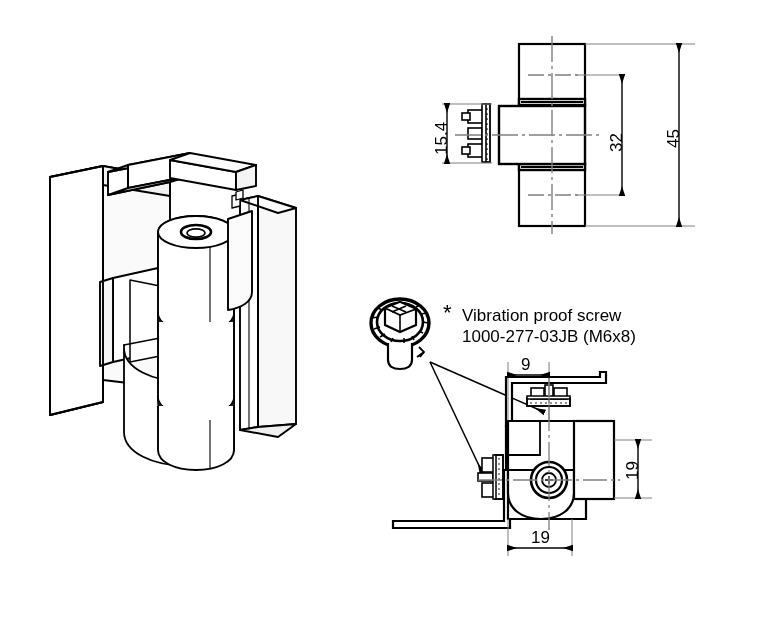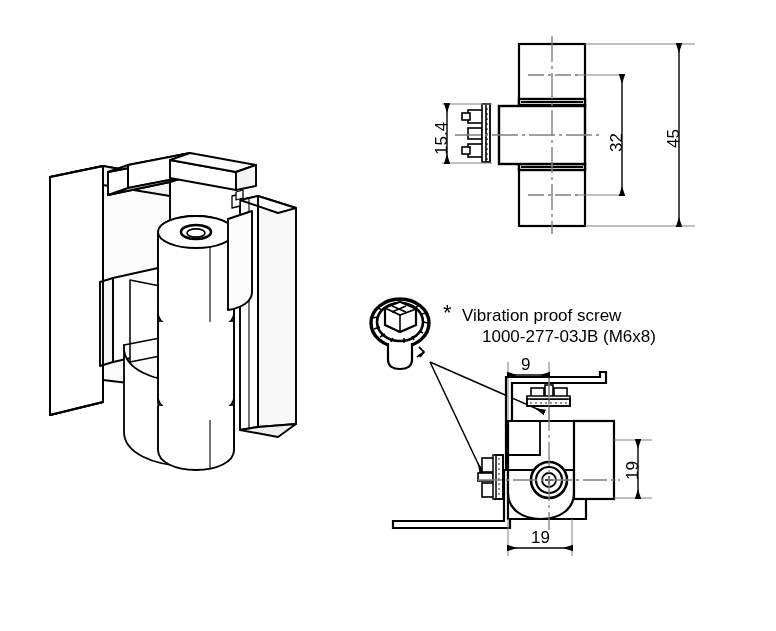--- a/index.html
+++ b/index.html
@@ -327,21 +327,21 @@
       <line x1="638" y1="440" x2="638" y2="498" stroke-width="1.4" marker-start="url(#arrOut)" marker-end="url(#arrIn)"></line>
 
       <line x1="508" y1="519" x2="508" y2="556" stroke="#808080" stroke-width="1"></line>
       <line x1="572" y1="519" x2="572" y2="556" stroke="#808080" stroke-width="1"></line>
       <line x1="508" y1="548" x2="572" y2="548" stroke-width="1.4" marker-start="url(#arrOut)" marker-end="url(#arrIn)"></line>
     </g>
   </svg>
 
   <div class="note-star" style="left:443px; top:302px;">*</div>
   <div class="note-text" style="left:462px; top:305px;">Vibration proof screw</div>
-  <div class="note-text" style="left:482px; top:326px;">1000-277-03JB (M6x8)</div>
+  <div class="note-text" style="left:462px; top:326px;">1000-277-03JB (M6x8)</div>
 
   <div class="dim-label rot90" style="left:432px; top:155px;">15.4</div>
   <div class="dim-label rot90" style="left:607px; top:152px;">32</div>
   <div class="dim-label rot90" style="left:664px; top:148px;">45</div>
 
   <div class="dim-label" style="left:521px; top:355px;">9</div>
   <div class="dim-label rot90" style="left:623px; top:480px;">19</div>
   <div class="dim-label" style="left:531px; top:528px;">19</div>
 
 </div>

